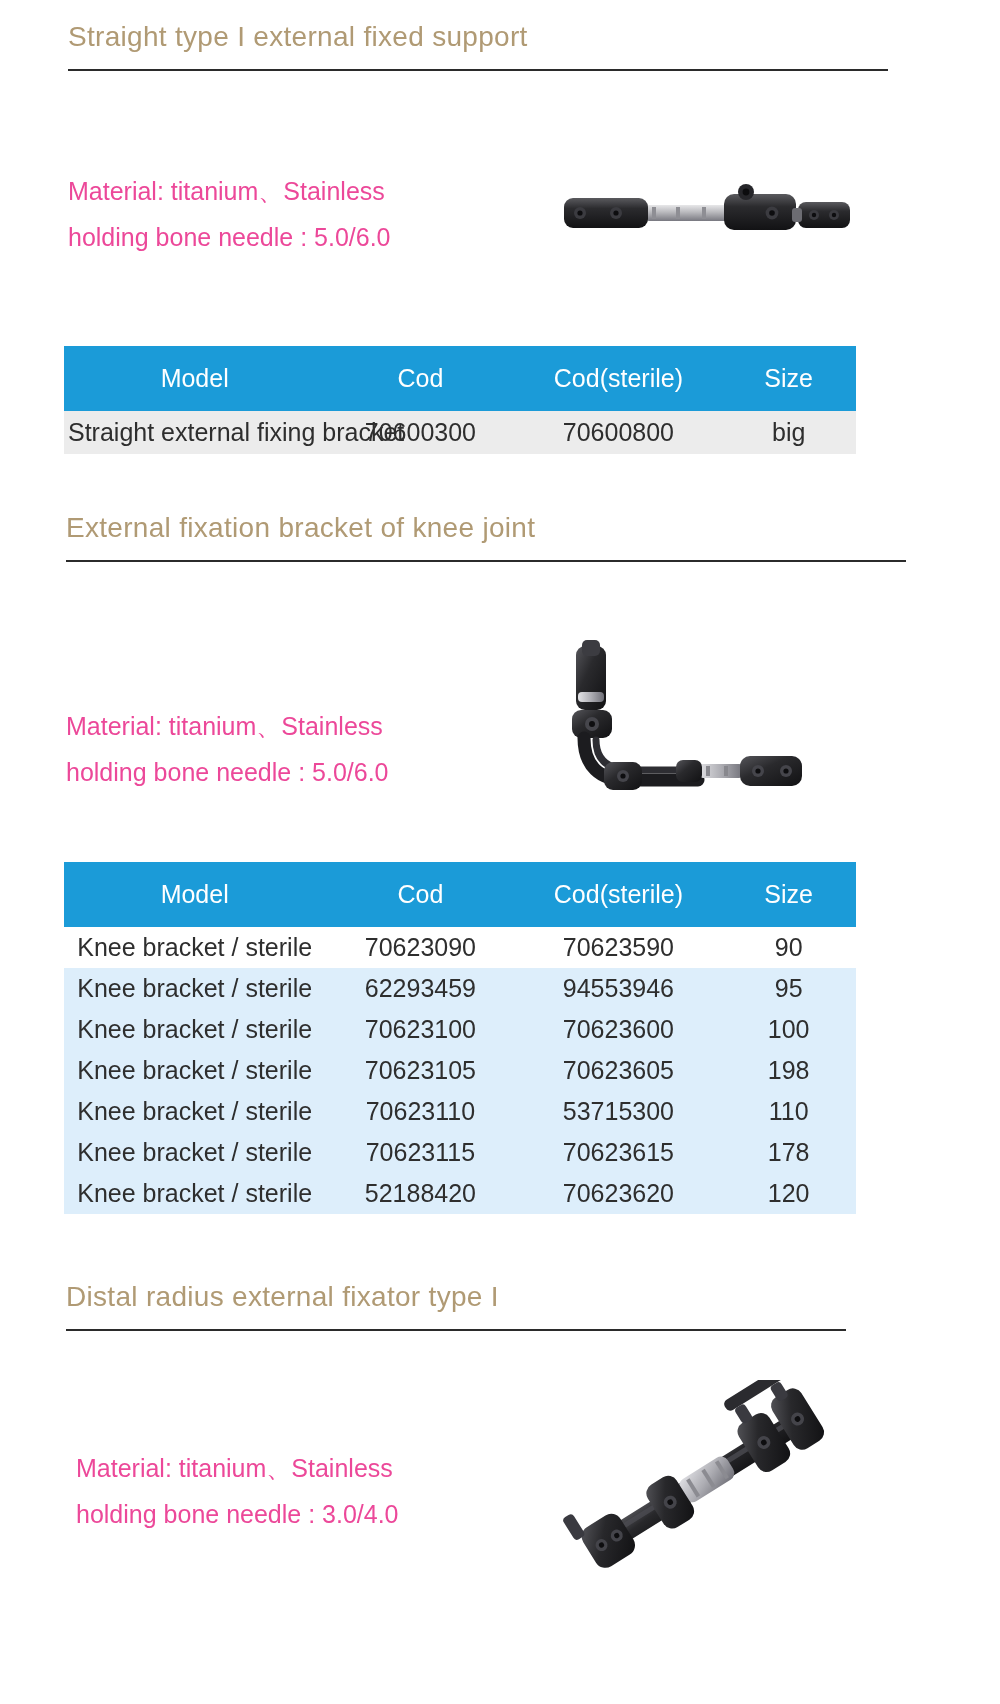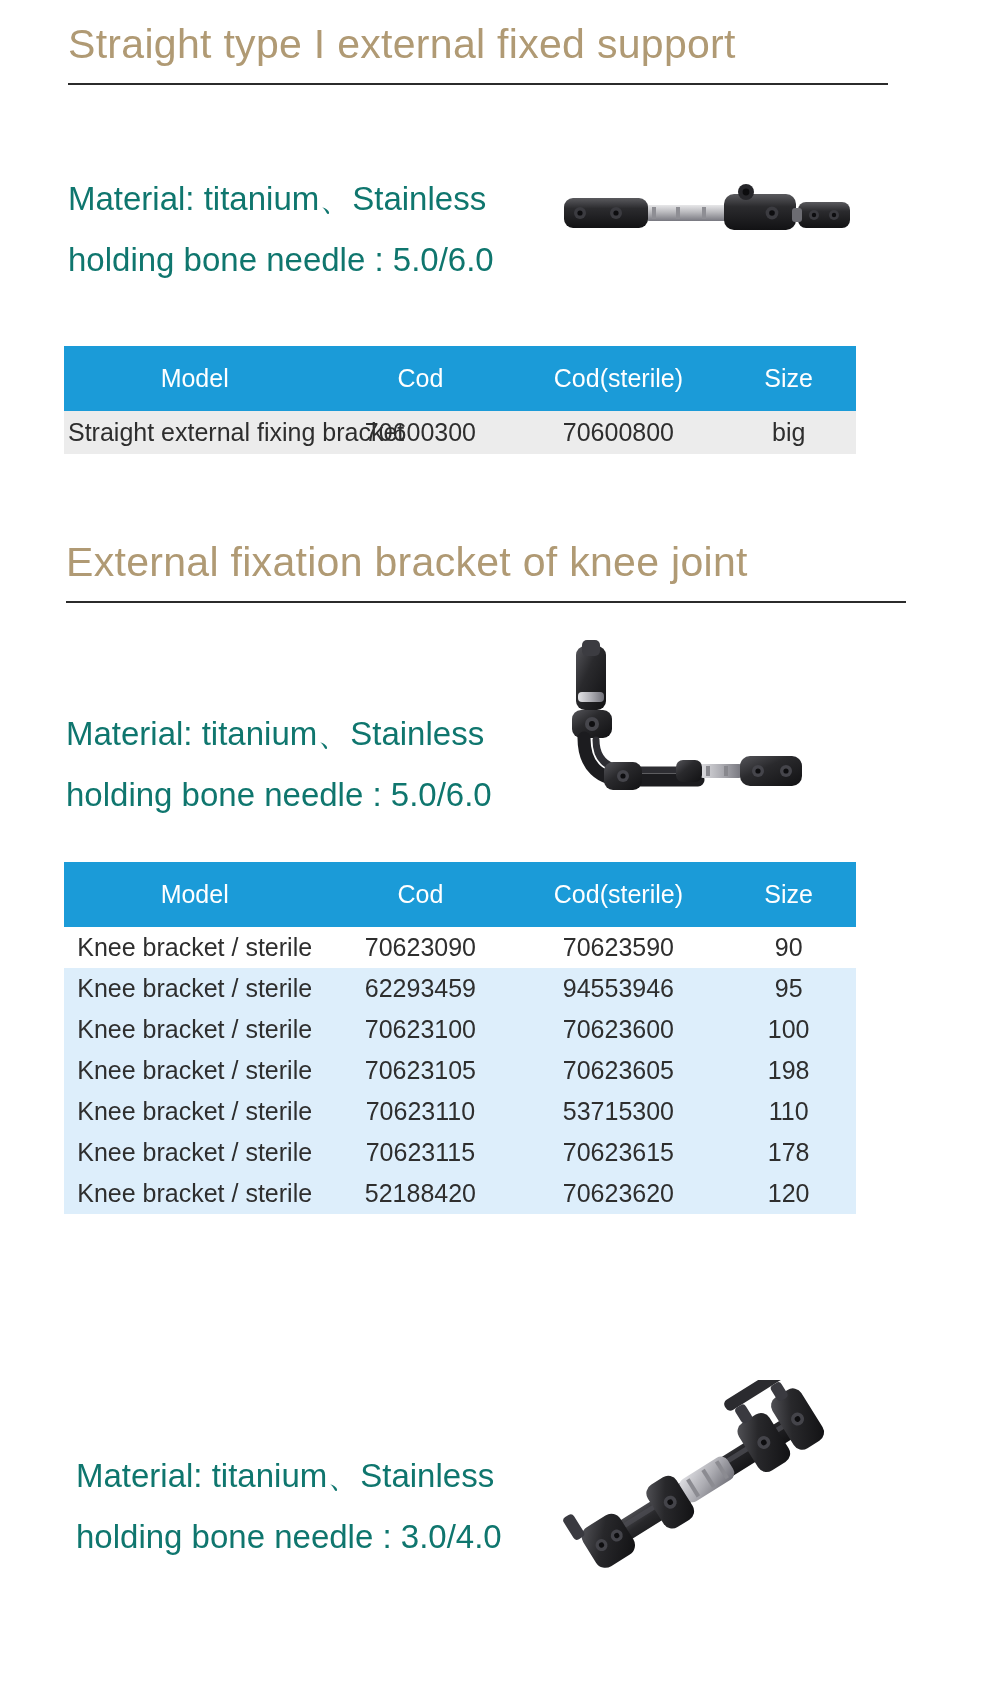--- a/index.html
+++ b/index.html
@@ -17,37 +17,37 @@
   }
   .page {
     width: 1000px;
     height: 1704px;
     position: relative;
     box-sizing: border-box;
   }
 
   
   .section-title {
-    font-size: 41px;
+    font-size: 28px;
     color: #b09a74;
     font-weight: 400;
     letter-spacing: 0.3px;
     line-height: 1.1;
     white-space: nowrap;
   }
   .title-rule {
     height: 2px;
     background: #2b2b2b;
     margin-top: 16px;
   }
 
   
   .spec-block {
-    font-size: 33px;
-    color: #0f766e;
+    font-size: 25px;
+    color: #ec4899;
     line-height: 1.85;
     white-space: nowrap;
   }
 
   
   .product-img {
     position: absolute;
   }
 
   
@@ -162,21 +162,21 @@
         <tr class="row-alt-grey">
           <td class="two-line">Straight external fixing bracket</td>
           <td>70600300</td>
           <td>70600800</td>
           <td>big</td>
         </tr>
       </tbody>
     </table>
   </div>
 
-  <div style="position:absolute; left:66px; top:540px; width:840px;">
+  <div style="position:absolute; left:66px; top:513px; width:840px;">
     <div class="section-title">External fixation bracket of knee joint</div>
     <div class="title-rule"></div>
   </div>
 
   <div class="spec-block" style="position:absolute; left:66px; top:703px;">
     <div>Material:  titanium、Stainless</div>
     <div>holding bone needle : 5.0/6.0</div>
   </div>
 
   <div class="product-img" style="left:548px; top:640px; width:260px; height:170px;">
@@ -279,20 +279,24 @@
         <tr class="row-blue">
           <td>Knee bracket / sterile</td>
           <td>52188420</td>
           <td>70623620</td>
           <td>120</td>
         </tr>
       </tbody>
     </table>
   </div>
 
+  <div style="position:absolute; left:66px; top:1282px; width:780px;">
+    <div class="section-title">Distal radius external fixator type I</div>
+    <div class="title-rule"></div>
+  </div>
 
   <div class="spec-block" style="position:absolute; left:76px; top:1445px;">
     <div>Material:  titanium、Stainless</div>
     <div>holding bone needle : 3.0/4.0</div>
   </div>
 
   <div class="product-img" style="left:560px; top:1380px; width:280px; height:200px;">
     <svg class="device-svg" width="280" height="200" viewBox="0 0 280 200" aria-hidden="true">
       <defs>
         <linearGradient id="metalBar3" x1="0" y1="0" x2="1" y2="1">

